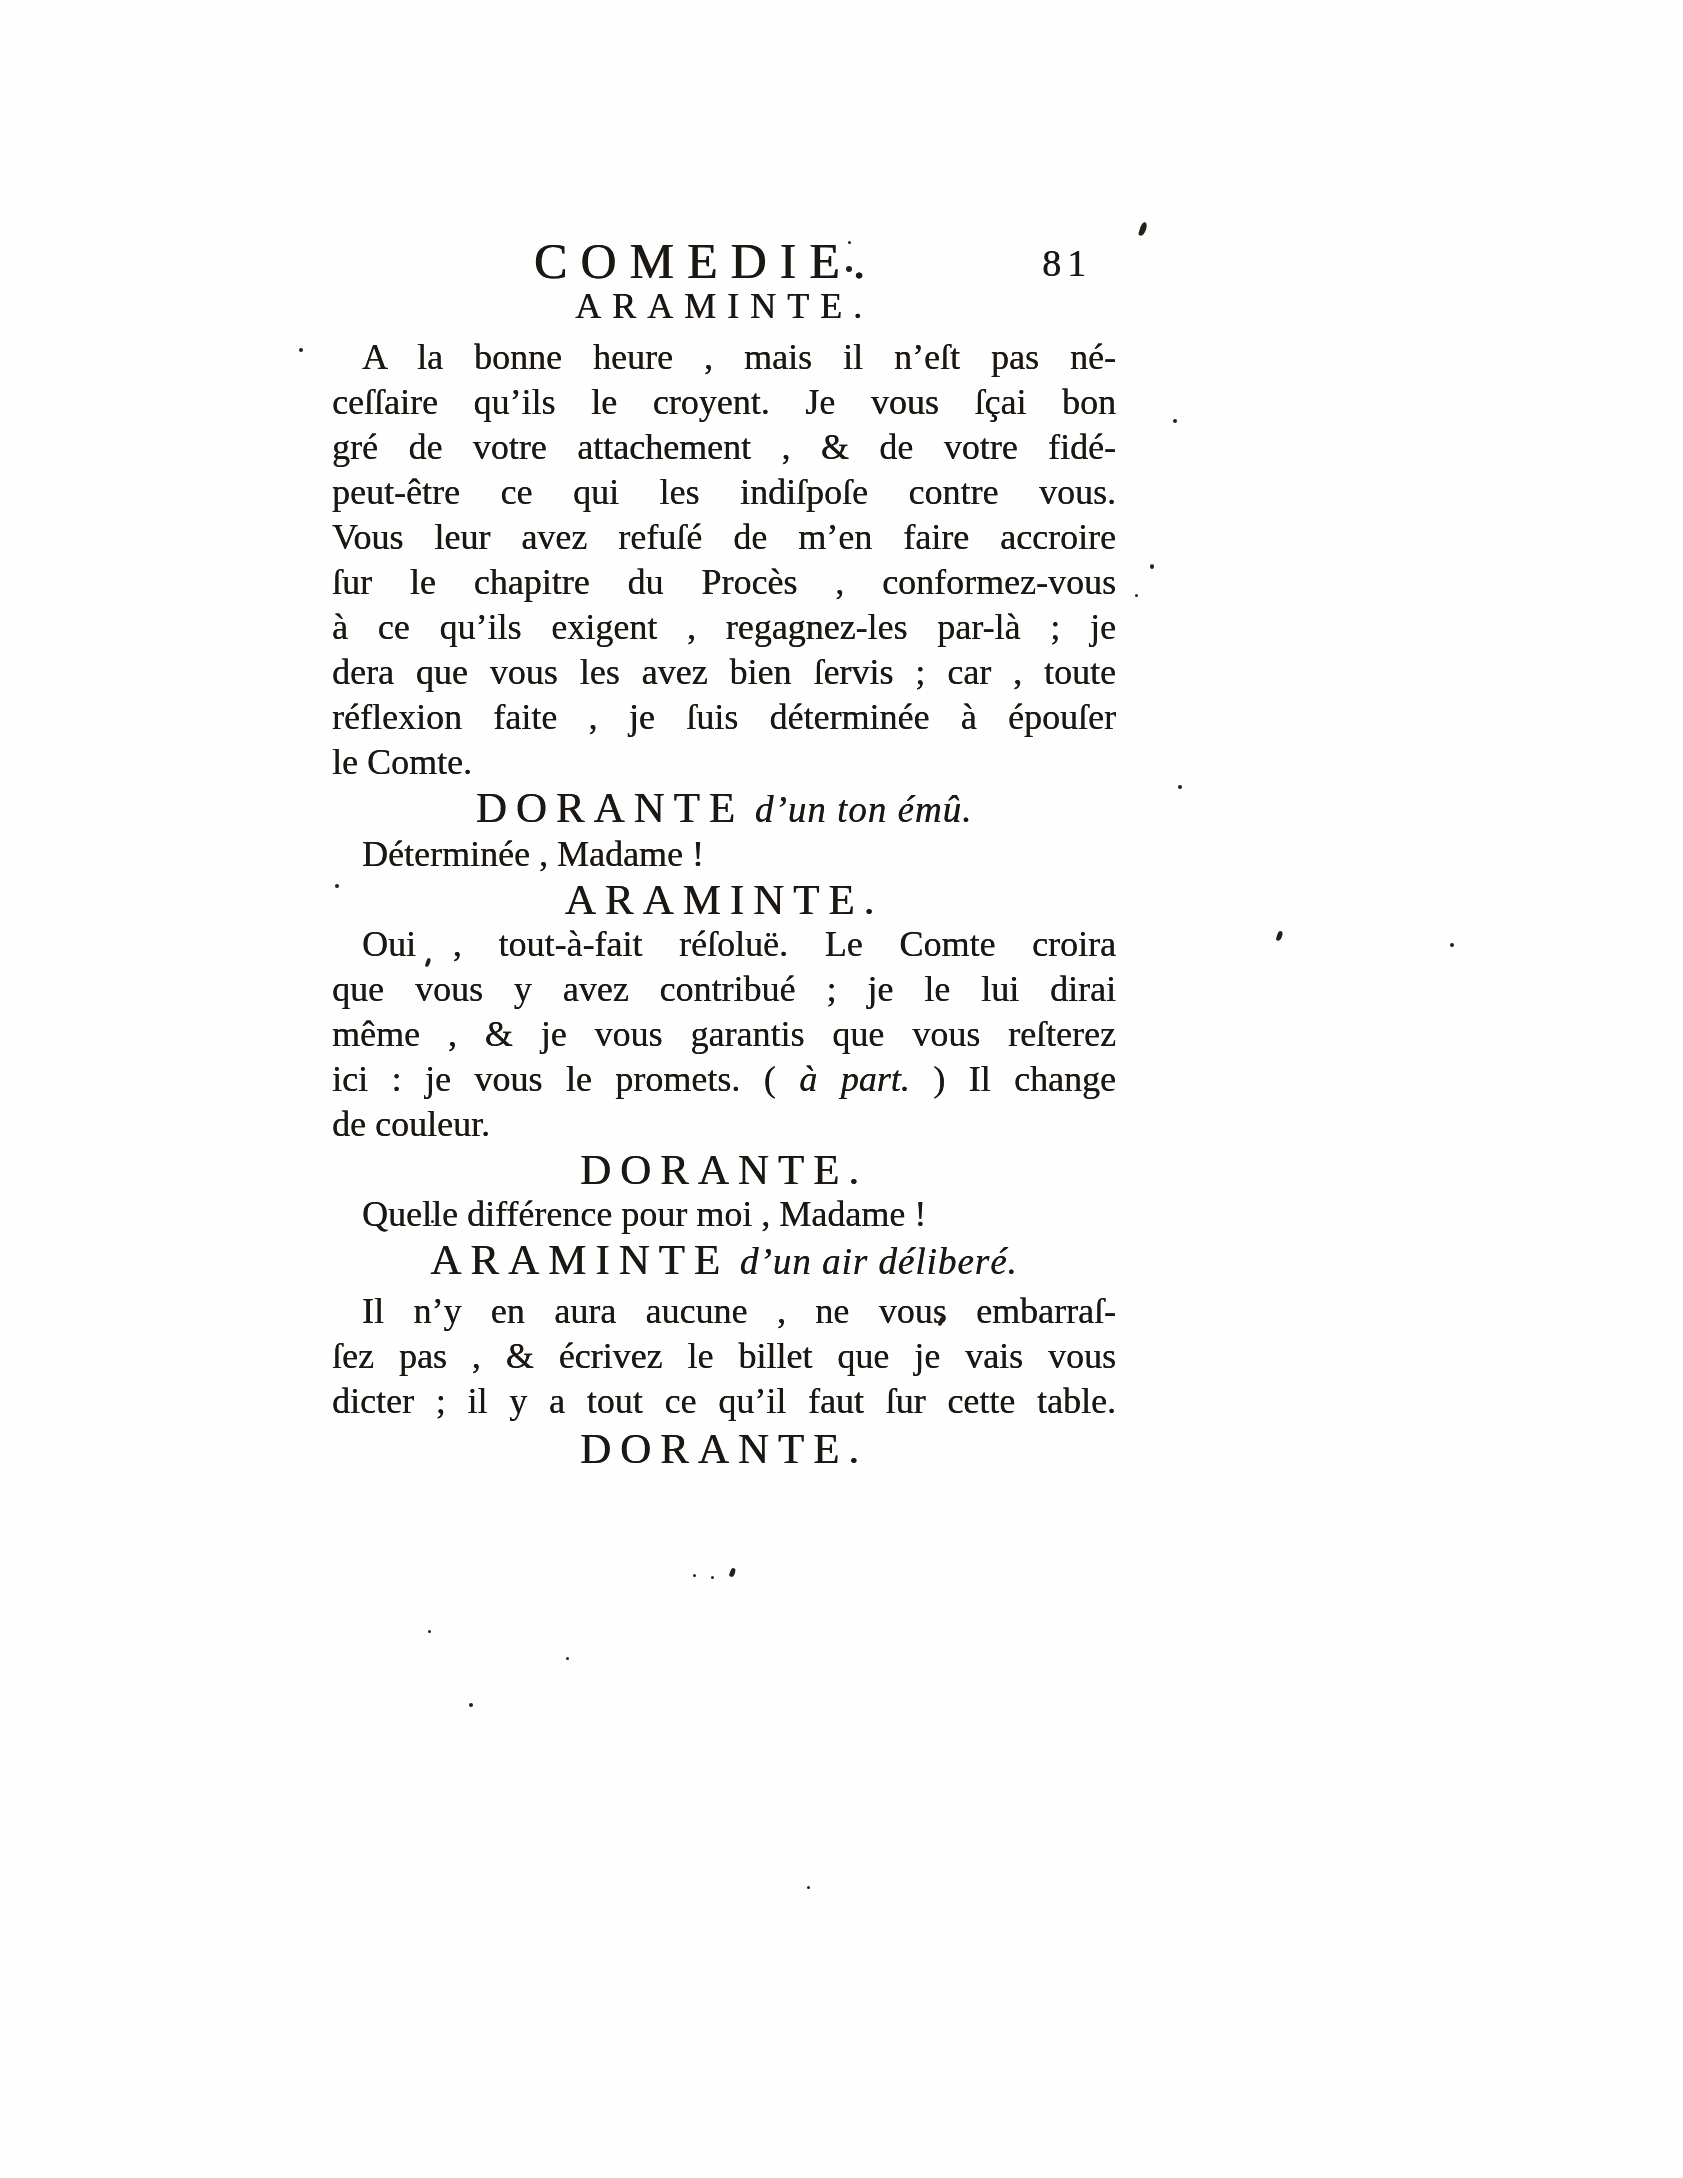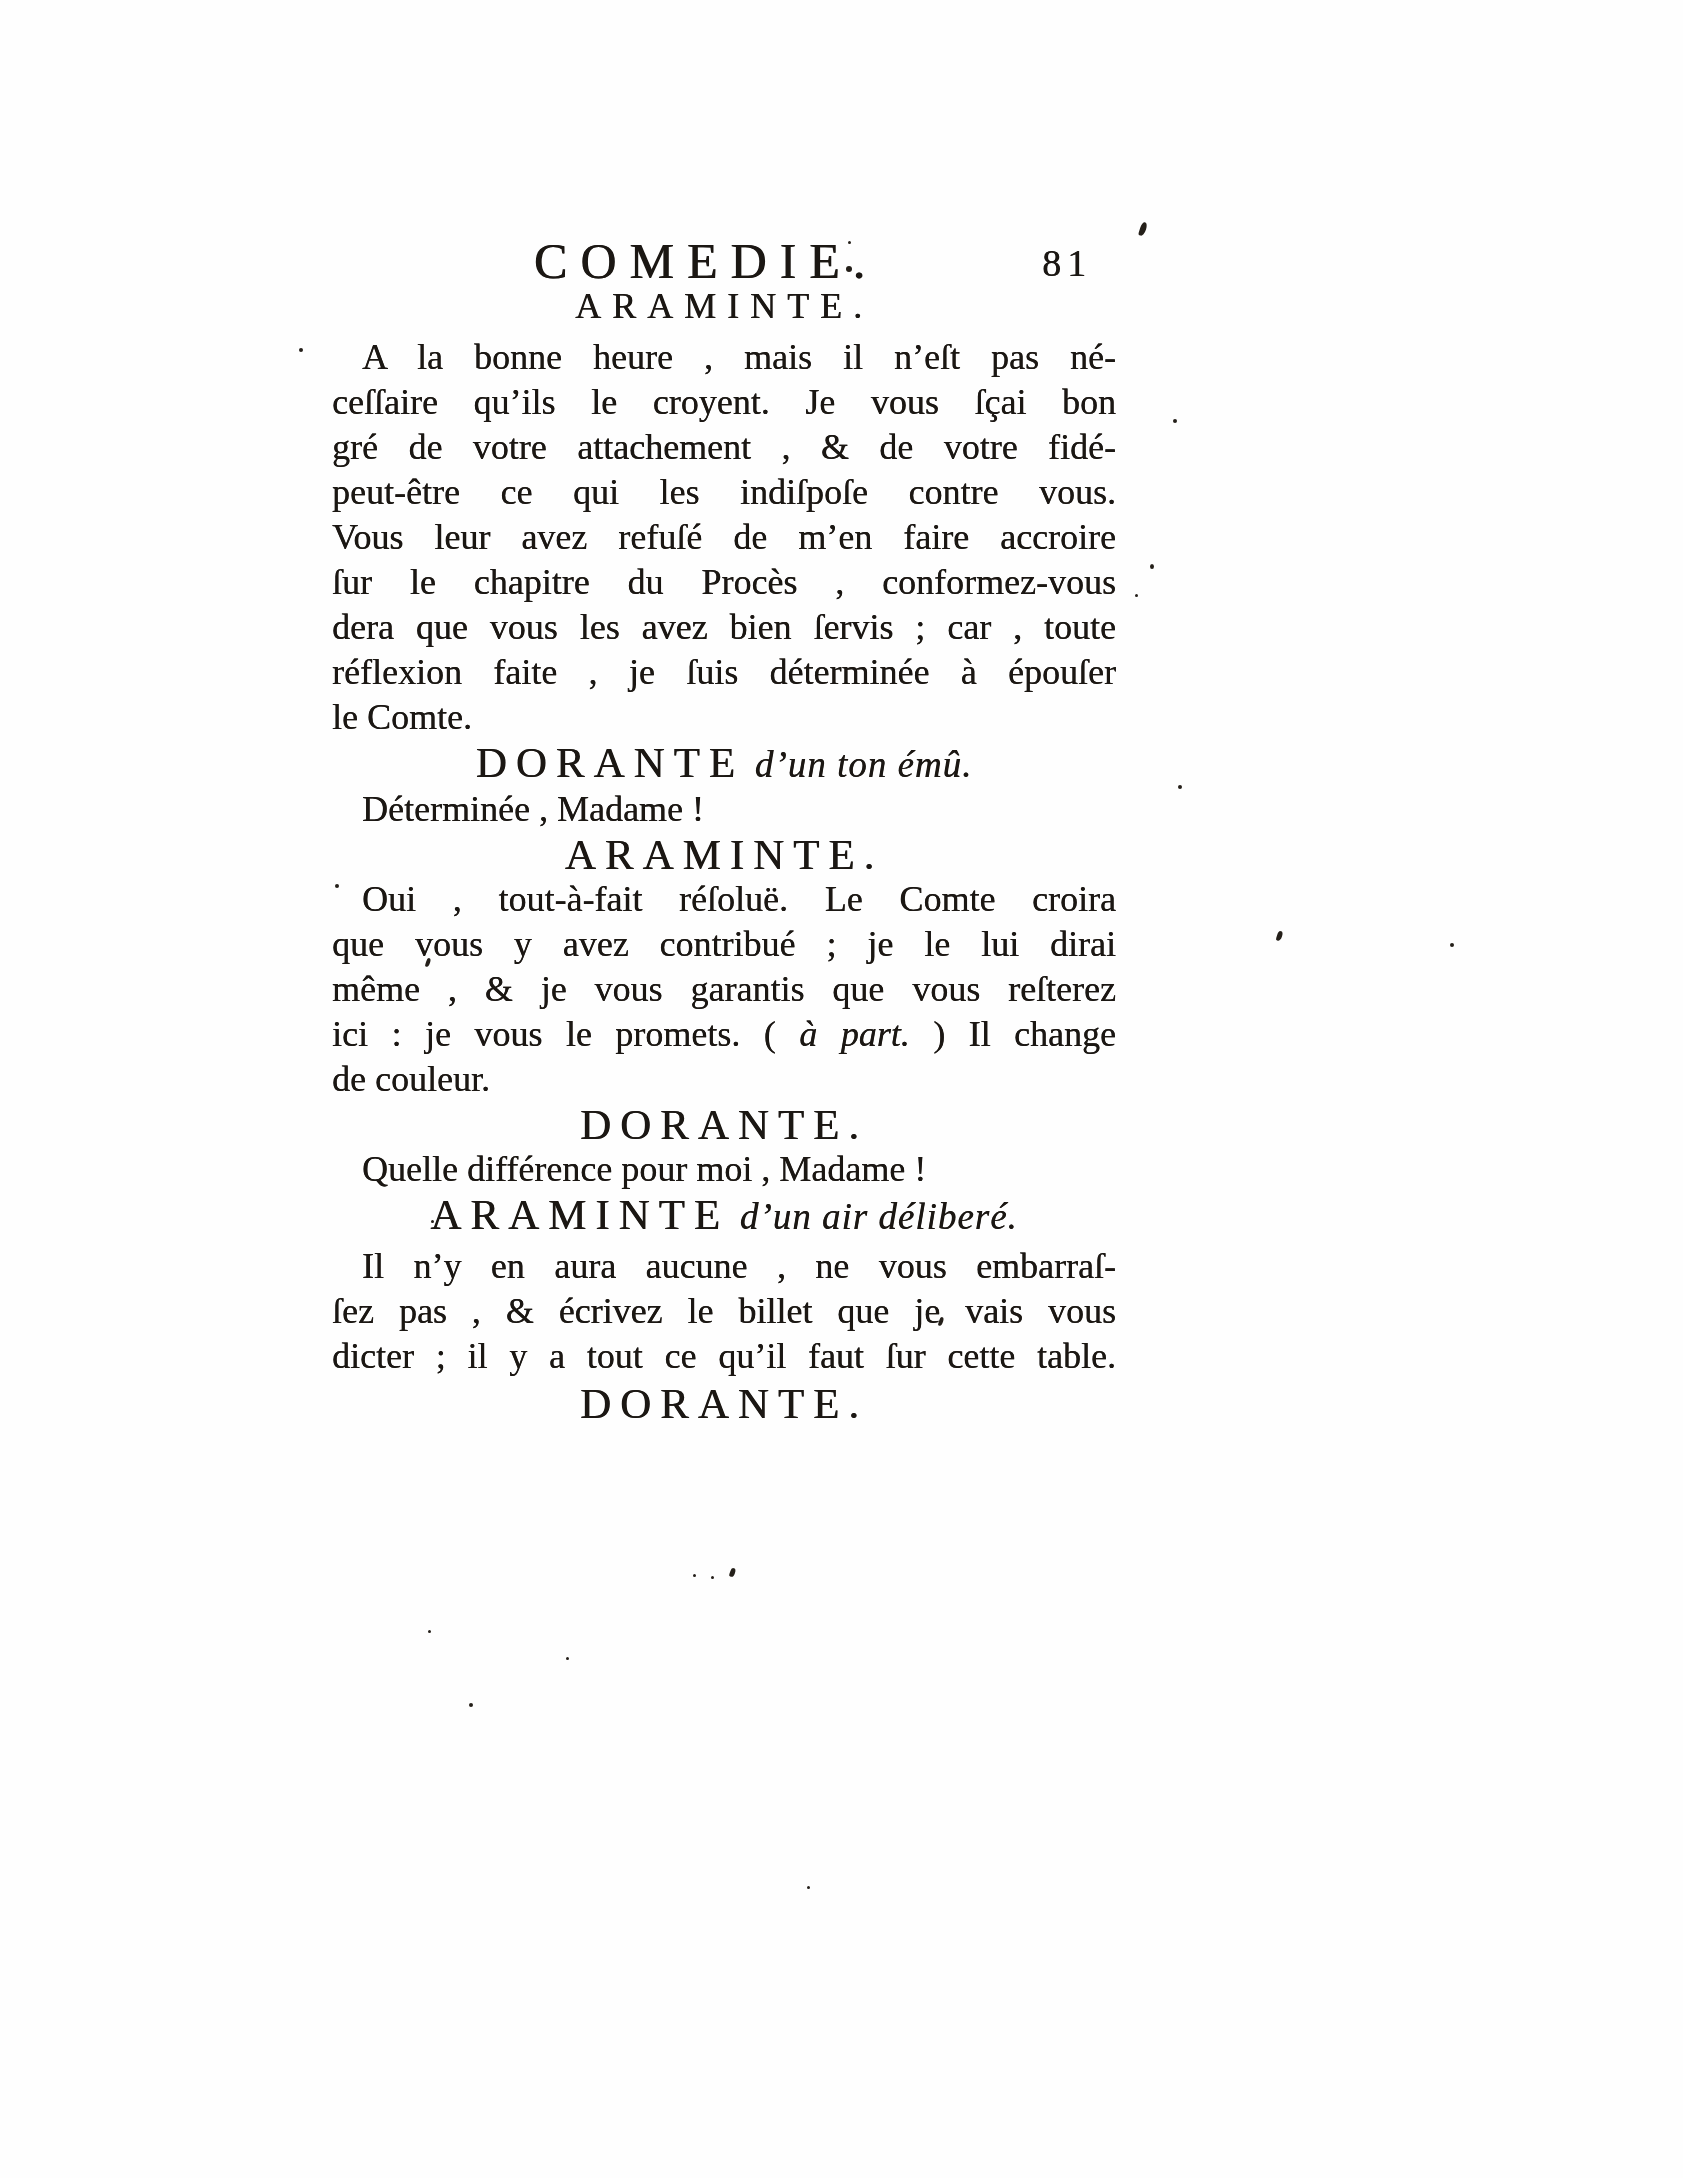--- a/index.html
+++ b/index.html
@@ -86,20 +86,21 @@
 
     <div class="first-heading">ARAMINTE.</div>
 
     <div class="para mt10">
       <div class="line indent">A la bonne heure , mais il n’eſt pas né-</div>
       <div class="line">ceſſaire qu’ils le croyent. Je vous ſçai bon</div>
       <div class="line">gré de votre attachement , &amp; de votre fidé-</div>
       <div class="line">peut-être ce qui les indiſpoſe contre vous.</div>
       <div class="line">Vous leur avez refuſé de m’en faire accroire</div>
       <div class="line">ſur le chapitre du Procès , conformez-vous</div>
+      <div class="line">à ce qu’ils exigent , regagnez-les par-là ; je</div>
       <div class="line">dera que vous les avez bien ſervis ; car , toute</div>
       <div class="line">réflexion faite , je ſuis déterminée à épouſer</div>
       <div class="line noj">le Comte.</div>
     </div>
 
     <div class="speaker">
       <span class="name">DORANTE</span>
       <span class="dir">d’un ton émû.</span>
     </div>
     <div class="line noj indent">Déterminée , Madame !</div>

